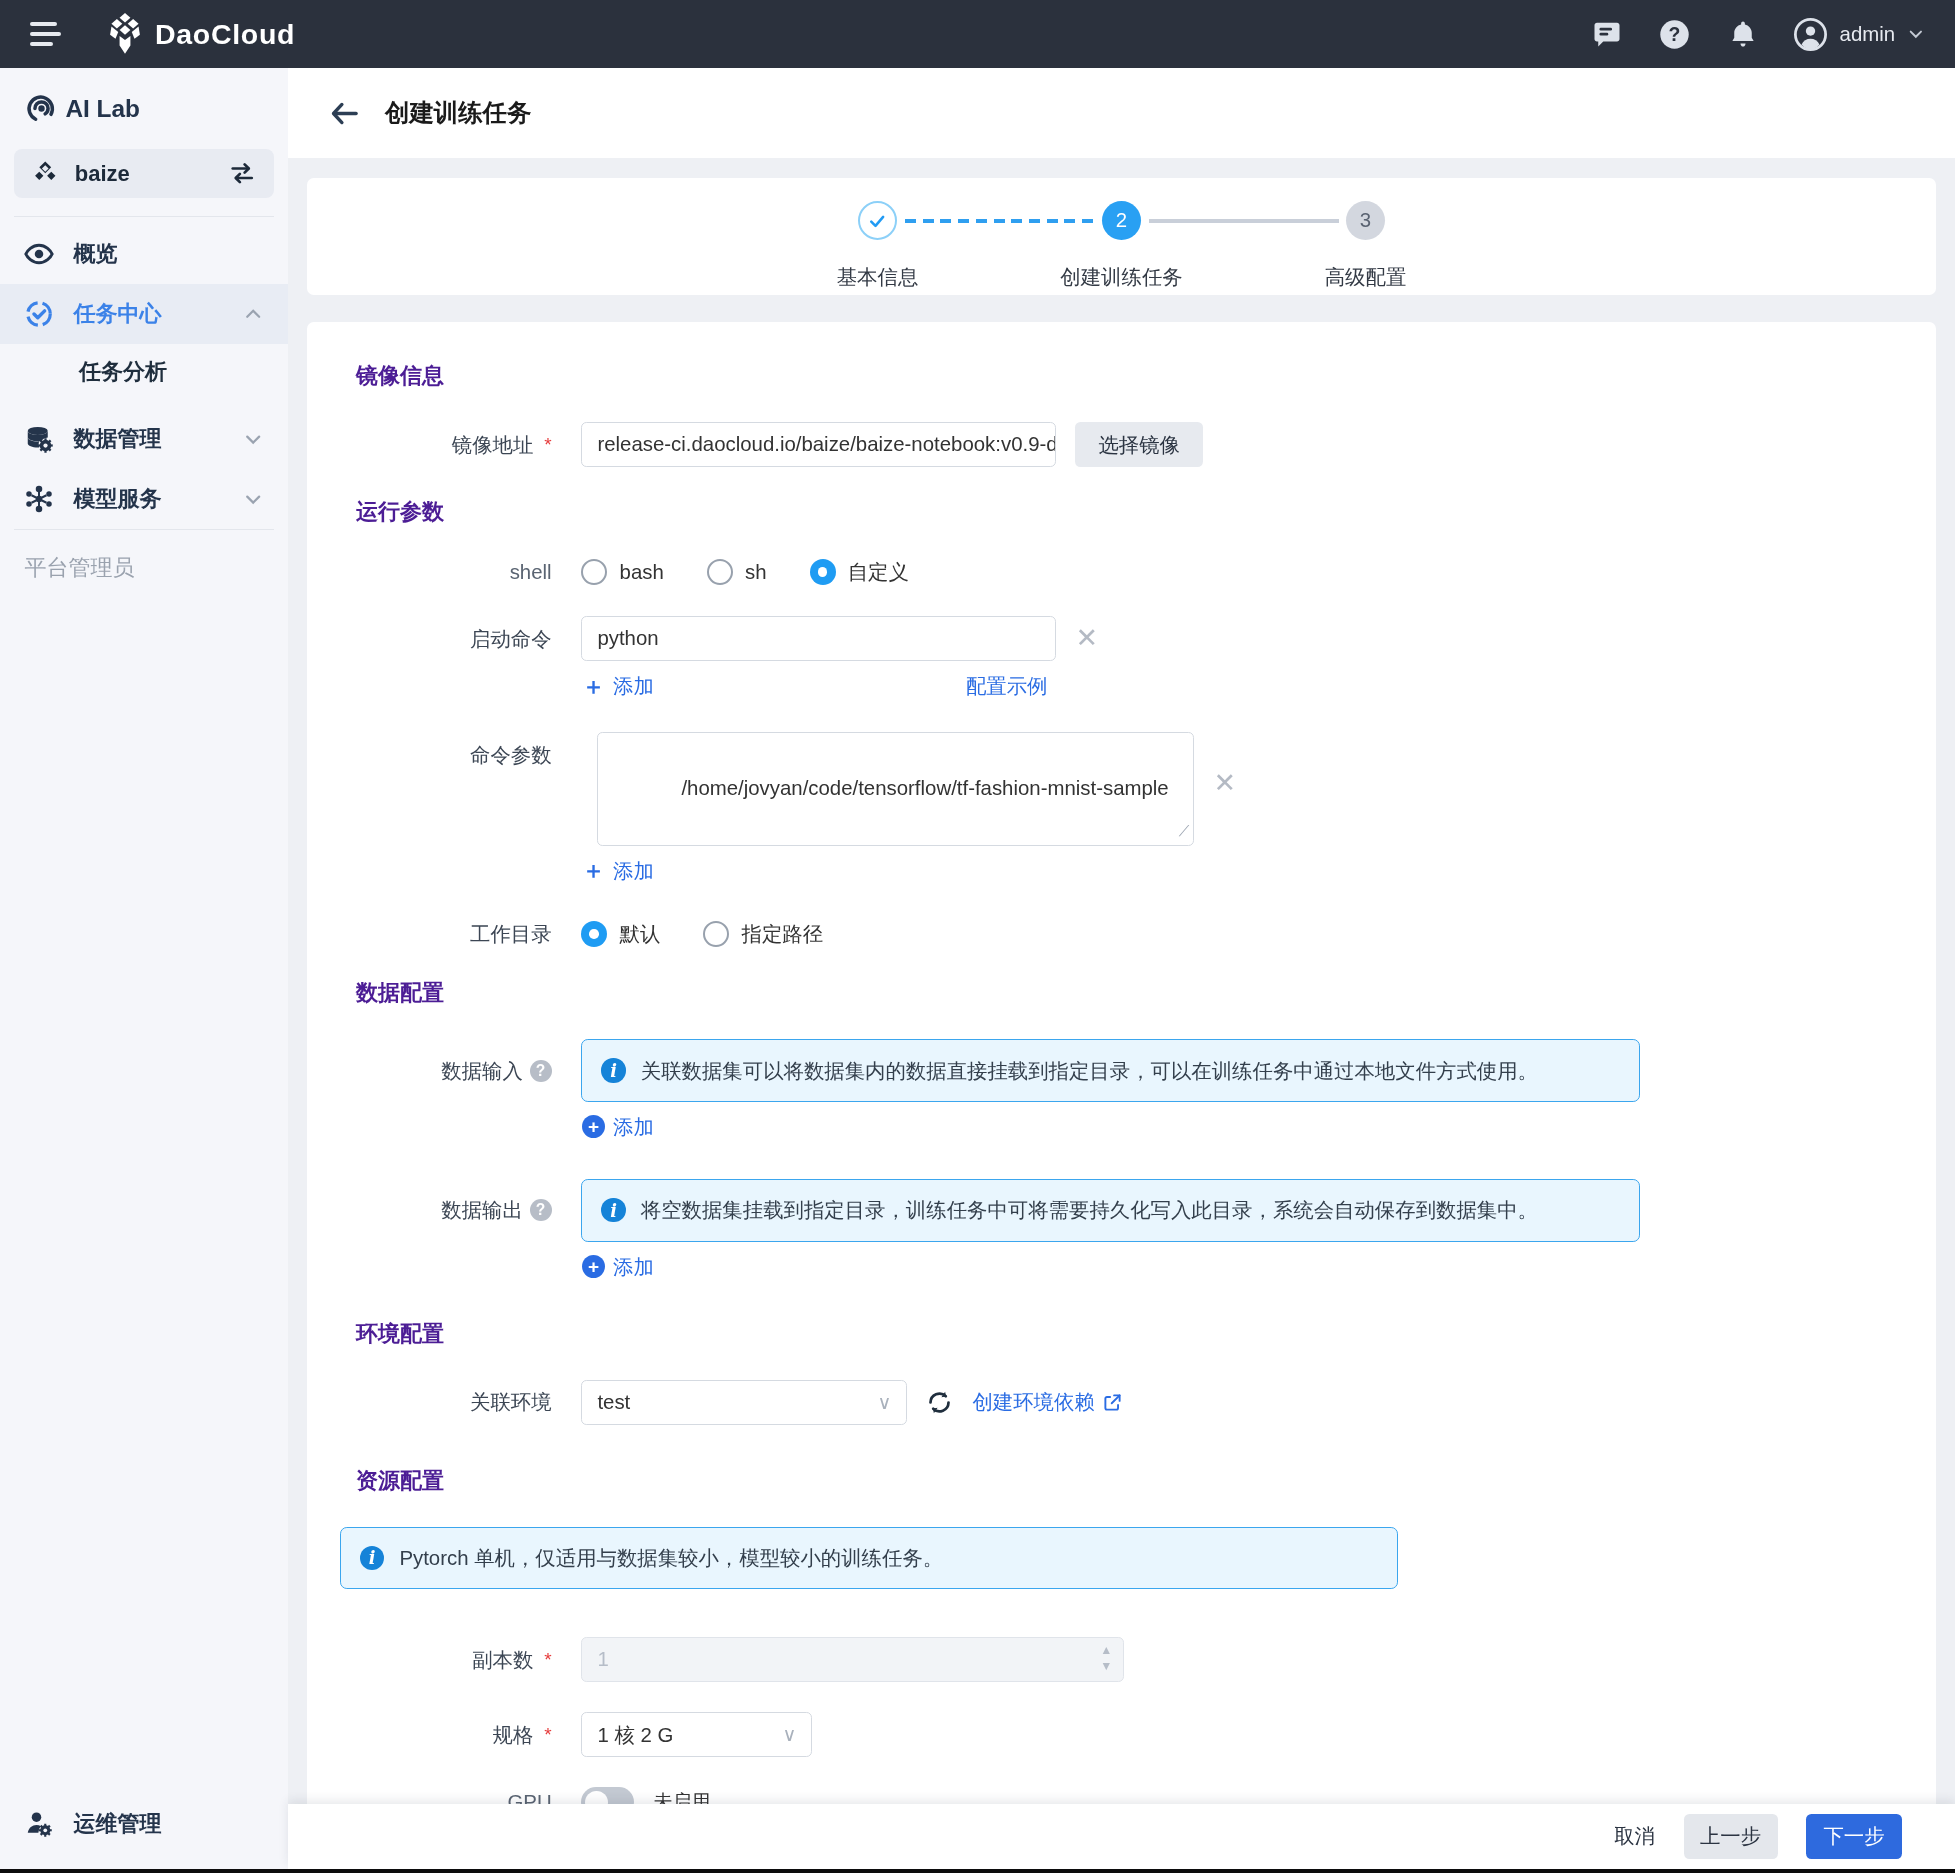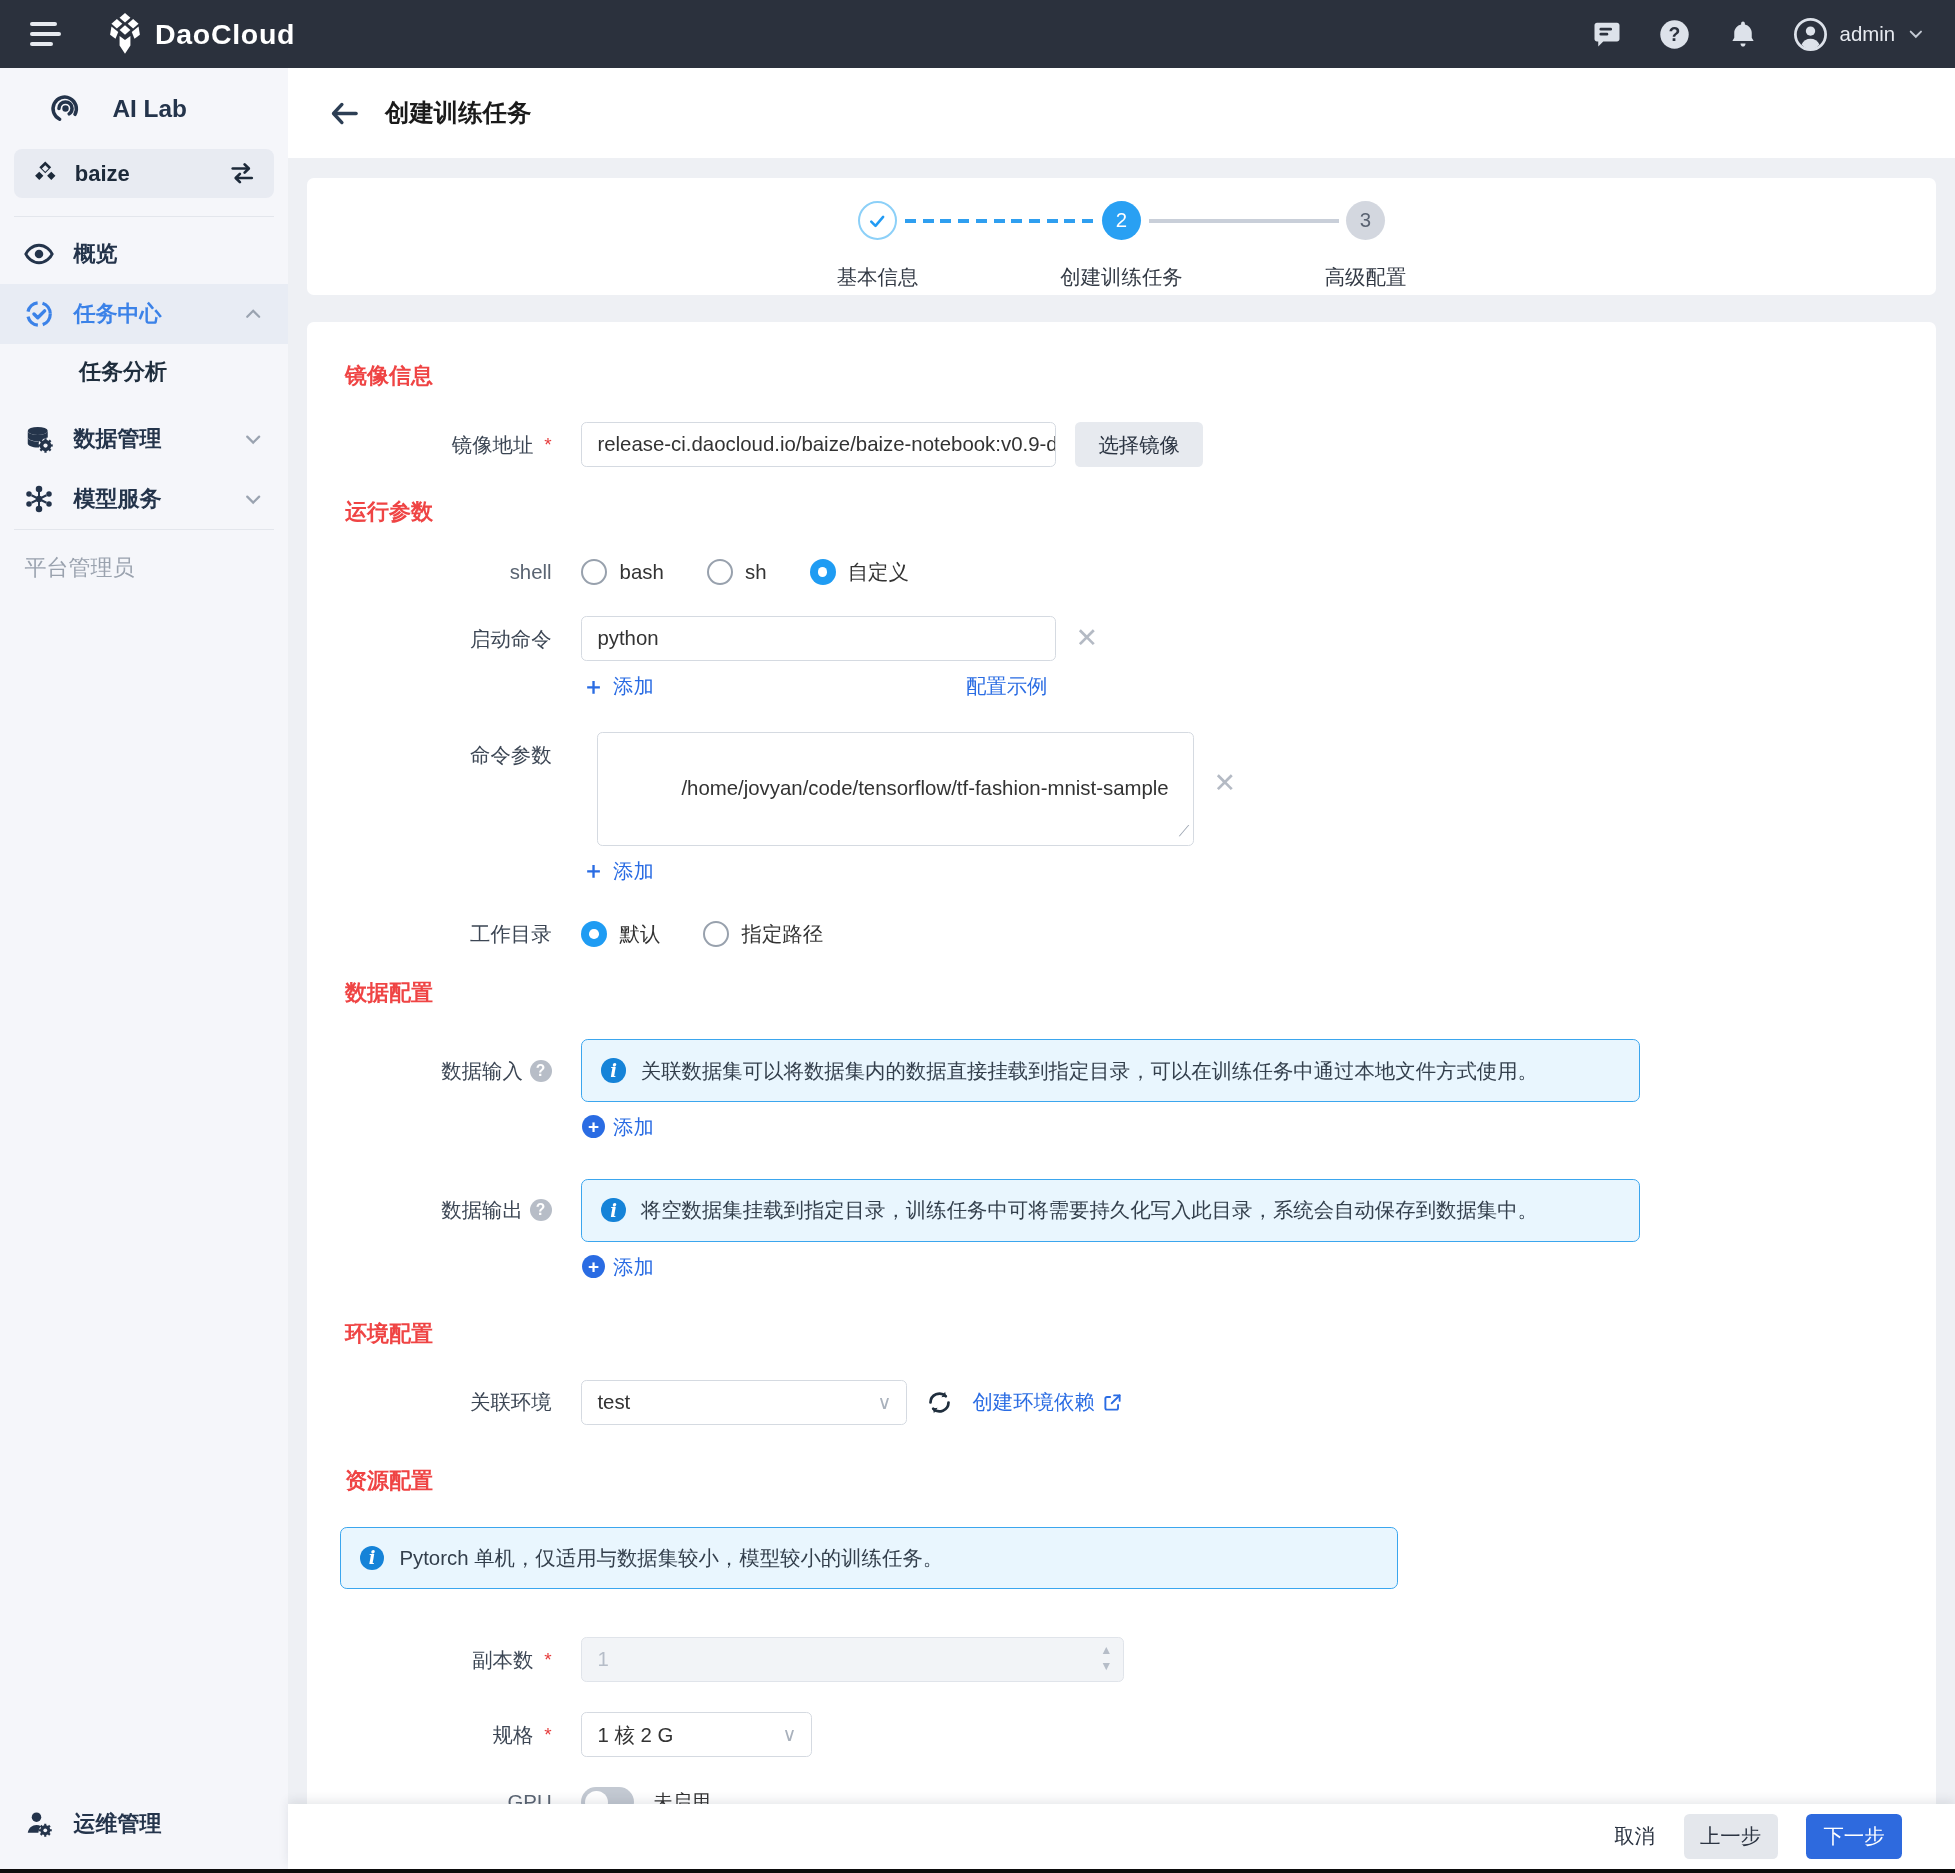--- a/index.html
+++ b/index.html
@@ -21,21 +21,21 @@
   .brand { display:flex; align-items:center; gap:11px; margin-left:43px; }
   .brand-name { color:#ffffff; font-size:28.5px; font-weight:bold; letter-spacing:0.7px; }
   .topbar-right { margin-left:auto; display:flex; align-items:center; gap:35px; }
   .tb-icon { width:33px; height:33px; color:#dde2ea; display:flex; align-items:center; justify-content:center; }
   .tb-user { display:flex; align-items:center; gap:12.2px; color:#e7eaf0; font-size:20.4px; }
   
   .sidebar {
     position:absolute; top:68px; left:0; width:288px; height:1801px;
     background:#f5f6fa; z-index:20; display:flex; flex-direction:column;
   }
-  .side-product { display:flex; align-items:center; gap:29px; padding:23px 0 20.4px 24.4px;margin-left:24px; }
+  .side-product { display:flex; align-items:center; gap:6px; padding:23px 0 20.4px 24.4px; }
   .side-product .p-name { font-size:24.4px; font-weight:bold; color:#24344b; }
   .workspace {
     margin:2.7px 13.6px 0 13.6px; height:49px; background:#e8ebf2; border-radius:8.1px;
     display:flex; align-items:center; padding:0 17.7px; gap:15px; cursor:pointer;
   }
   .workspace .w-name { font-size:22px; font-weight:bold; color:#1d2a3a; flex:1; }
   .side-divider { height:1.4px; background:#e3e6ec; margin:17.7px 13.6px 6.8px 13.6px; }
   .side-item {
     height:60px; display:flex; align-items:center; gap:19px; padding:0 24.4px;
     font-size:22px; font-weight:bold; color:#24344b; cursor:pointer;
@@ -73,21 +73,21 @@
   }
   .step.done .step-circle { border:2px solid #8cd0f8; color:#219bf4; }
   .step.active .step-circle { background:#29a0f3; color:#ffffff; }
   .step.pending .step-circle { background:#d3d7df; color:#5a6372; }
   .step-label { margin-top:23px; font-size:20.4px; color:#333a45; }
   .step .line { position:absolute; top:17.7px; left:calc(50% + 27px); width:190px; height:4.1px; z-index:1; }
   .step.done .line { background:repeating-linear-gradient(90deg,#2f9ff0 0 11px,transparent 11px 17.7px); }
   .step.active .line { background:#c9cfd9; }
   
   .form-card { margin-top:27px; padding:39px 33px 61px 33px; min-height:1460px; }
-  .section-title { font-size:22px; font-weight:bold; color:#ef4444; margin:19px 0 31px 5px; }
+  .section-title { font-size:22px; font-weight:bold; color:#4c1d95; margin:19px 0 31px 16px; }
   .form-row { display:flex; align-items:center; margin-bottom:30px; }
   .form-row.top { align-items:flex-start; }
   .f-label {
     width:217px; text-align:right; font-size:20.4px; color:#3c4654; flex:none;
     padding-right:5.4px; display:flex; justify-content:flex-end; align-items:center; gap:6.8px;
   }
   .req { color:#e63c3c; font-size:19px; margin-left:4.1px; }
   .f-ctrl { margin-left:24.4px; display:flex; align-items:center; gap:19px; }
   .input {
     height:45px; border:1.4px solid #d5dae1; border-radius:5.4px; background:#fff;

